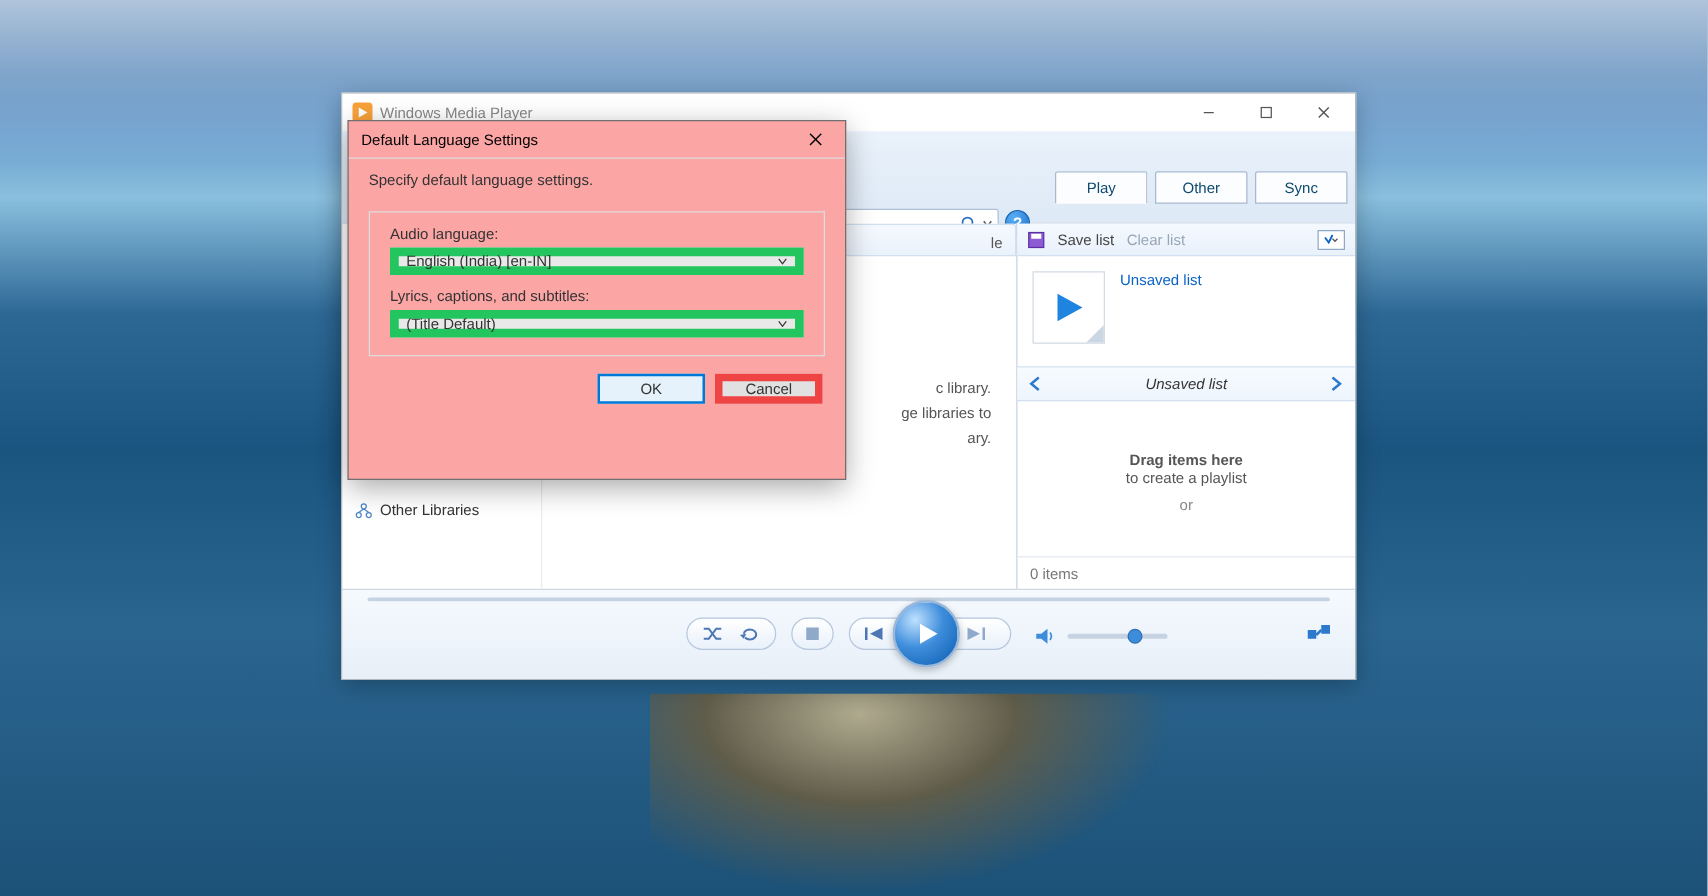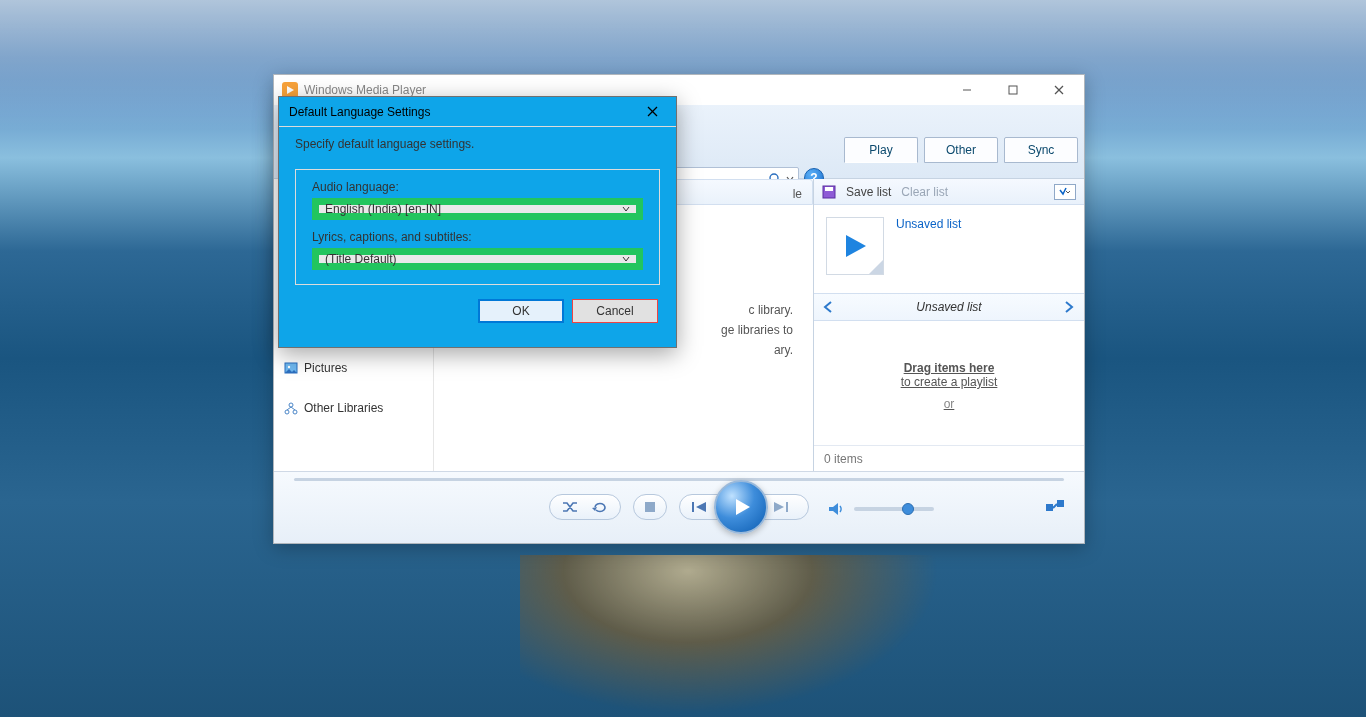--- a/index.html
+++ b/index.html
@@ -134,21 +134,21 @@
   .rp-name{color:#0a63c7;}
   .rp-nav{
     margin-top:14px;height:28px;
     border-top:1px solid #d2dff0;border-bottom:1px solid #d2dff0;
     background:linear-gradient(#f7fbff,#eef5fd);
     display:flex;align-items:center;justify-content:space-between;padding:0 8px;
     font-style:italic;color:#333;
   }
   .rp-drop{
     flex:1;display:flex;flex-direction:column;align-items:center;justify-content:flex-start;
-    padding-top:40px;color:#555;text-decoration:underline;
+    padding-top:40px;color:#555;
   }
   .rp-drop .bold{font-weight:bold;}
   .rp-status{
     height:26px;border-top:1px solid #e3e9f2;padding:0 10px;
     display:flex;align-items:center;color:#777;
   }
 
   
   .playerbar{
     position:absolute;left:0;right:0;bottom:0;height:72px;
@@ -177,22 +177,22 @@
     position:relative;z-index:2;margin:0 -10px;
   }
   .vol-area{position:absolute;right:150px;top:30px;display:flex;align-items:center;gap:10px;}
   .volslider{width:80px;height:4px;background:#c6d3e2;border-radius:2px;position:relative;}
   .volslider .thumb{position:absolute;left:48px;top:-4px;width:12px;height:12px;border-radius:50%;background:#3e8ddb;border:1px solid #2d6fb2;}
   .switchview{position:absolute;right:18px;top:28px;color:#2d79cc;}
 
   
   .dialog{
     position:absolute; left:278px; top:96px;
-    width:399px; height:252px;
-    background:#0ea5e9;border:1px solid #707070;
+    width:399px; height:288px;
+    background:#fca5a5;border:1px solid #707070;
     box-shadow:0 6px 22px rgba(0,0,0,0.35);
     z-index:30;
   }
   .dlg-title{
     height:30px;display:flex;align-items:center;padding:0 4px 0 10px;
     font-size:12px;color:#000;border-bottom:1px solid #dcdcdc;
   }
   .dlg-title .x{width:40px;height:30px;display:flex;align-items:center;justify-content:center;margin-left:auto;}
   .dlg-body{padding:10px 16px;}
   .dlg-sub{color:#333;margin-bottom:18px;}
@@ -202,21 +202,21 @@
   .dlg-label{margin-bottom:4px;}
   .dlg-select{
     width:100%;height:22px;border:7px solid #22c55e;background:#e9e9e9;
     display:flex;align-items:center;justify-content:space-between;padding:0 6px;
     font-size:12px;
   }
   .dlg-buttons{
     display:flex;justify-content:flex-end;gap:8px;margin-top:14px;padding-right:2px;
   }
   .dlg-btn{
-    width:86px;height:24px;border:1px solid #ef4444;background:#e1e1e1;
+    width:86px;height:24px;border:6px solid #ef4444;background:#e1e1e1;
     display:flex;align-items:center;justify-content:center;
   }
   .dlg-btn.primary{border:2px solid #0078d7;background:#e5f1fb;}
 
   svg{display:block;}
 </style>
 </head>
 <body>
 
 <div class="clouds"></div>

